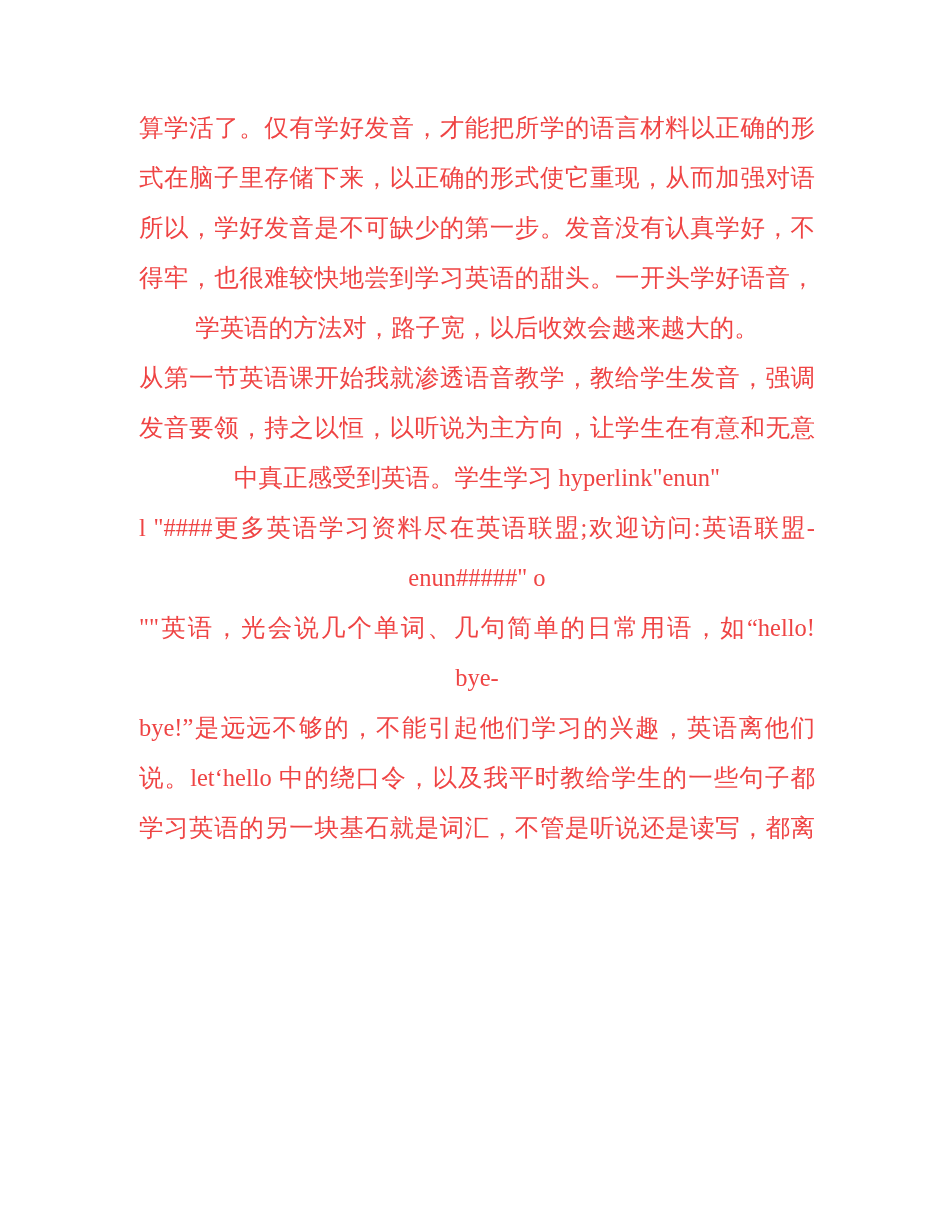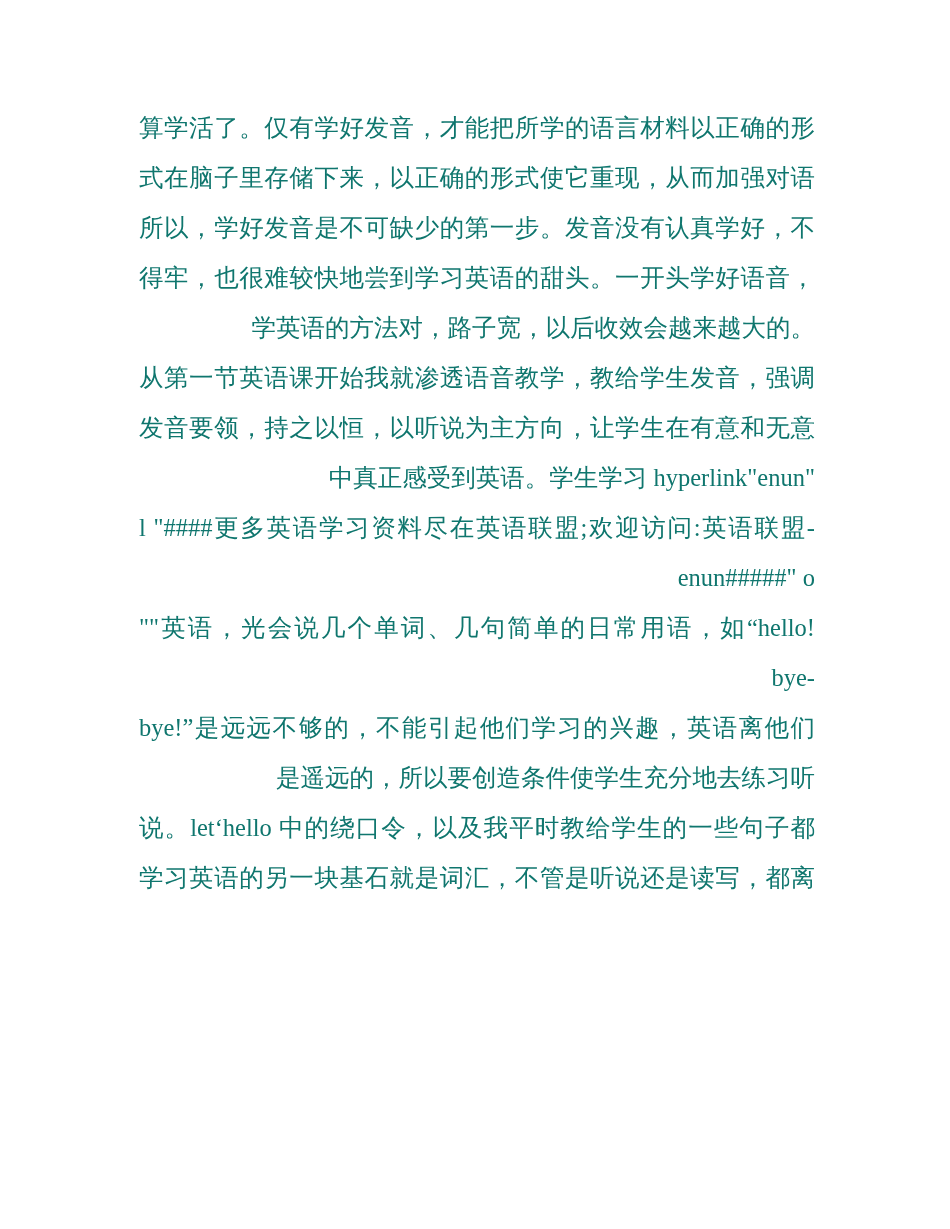--- a/index.html
+++ b/index.html
@@ -23,28 +23,28 @@
     position: absolute;
     left: 139px;
     top: 103px;
     width: 676px;
     color: #000000;
   }
   .text-line {
     height: 50px;
     line-height: 50px;
     font-size: 24.5px;
-    color: #0f766e;
+    color: #ef4444;
   }
   .text-line.justify {
     text-align: justify;
     text-align-last: justify;
   }
   .text-line.left {
-    text-align: right;
+    text-align: center;
     white-space: pre;
   }
 </style>
 </head>
 <body>
 
 <div class="document-page">
   <div class="text-block">
       <div class="text-line justify">算学活了。仅有学好发音，才能把所学的语言材料以正确的形</div>
       <div class="text-line justify">式在脑子里存储下来，以正确的形式使它重现，从而加强对语</div>
@@ -52,17 +52,16 @@
       <div class="text-line justify">得牢，也很难较快地尝到学习英语的甜头。一开头学好语音，</div>
       <div class="text-line left">学英语的方法对，路子宽，以后收效会越来越大的。</div>
       <div class="text-line justify">从第一节英语课开始我就渗透语音教学，教给学生发音，强调</div>
       <div class="text-line justify">发音要领，持之以恒，以听说为主方向，让学生在有意和无意</div>
       <div class="text-line left">中真正感受到英语。学生学习 hyperlink"enun"</div>
       <div class="text-line justify">l "####更多英语学习资料尽在英语联盟;欢迎访问:英语联盟-</div>
       <div class="text-line left">enun#####" o</div>
       <div class="text-line justify">""英语，光会说几个单词、几句简单的日常用语，如“hello!</div>
       <div class="text-line left">bye-</div>
       <div class="text-line justify">bye!”是远远不够的，不能引起他们学习的兴趣，英语离他们</div>
-      <div class="text-line left">是遥远的，所以要创造条件使学生充分地去练习听</div>
       <div class="text-line justify">说。let‘hello 中的绕口令，以及我平时教给学生的一些句子都</div>
       <div class="text-line justify">学习英语的另一块基石就是词汇，不管是听说还是读写，都离</div>
     </div>
 </div>
 
 </body></html>

